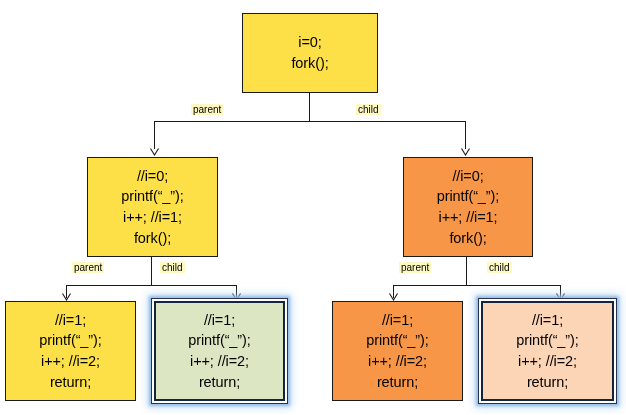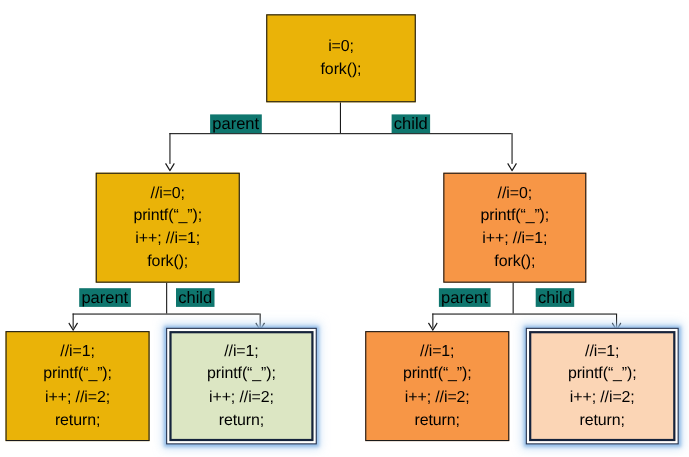--- a/index.html
+++ b/index.html
@@ -32,21 +32,21 @@
     font-size: 14.5px;
     line-height: 1.42;
     letter-spacing: -0.1px;
     z-index: 3;
   }
   .node .ln {
     white-space: pre;
     display: block;
   }
 
-  .fill-green      { background: #eab308; text-align: center; }
+  .fill-green      { background: #fde047; text-align: center; }
   .fill-orange     { background: #f79646; }
   .fill-palegreen  { background: #dce6c3; }
   .fill-paleorange { background: #fbd5b5; }
 
   
   .selected {
     border: 2px solid #15233c;
     box-shadow:
       0 0 0 2px #ffffff,
       0 0 0 3px #26344f,
@@ -68,25 +68,25 @@
     position: absolute;
     width: 9px;
     height: 8px;
     z-index: 2;
   }
   .arrow svg { display: block; }
 
   
   .edge-label {
     position: absolute;
-    font-size: 15px;
+    font-size: 10px;
     color: #000000;
     white-space: nowrap;
     z-index: 2;
-    background: #0f766e;
+    background: #fef9c3;
     padding: 0 2px;
   }
 </style>
 </head>
 <body>
 
 <div id="canvas">
 
   <div class="vline" style="left:309px; top:93px; height:28px;"></div>
   <div class="hline" style="left:154px; top:121px; width:311px;"></div>

